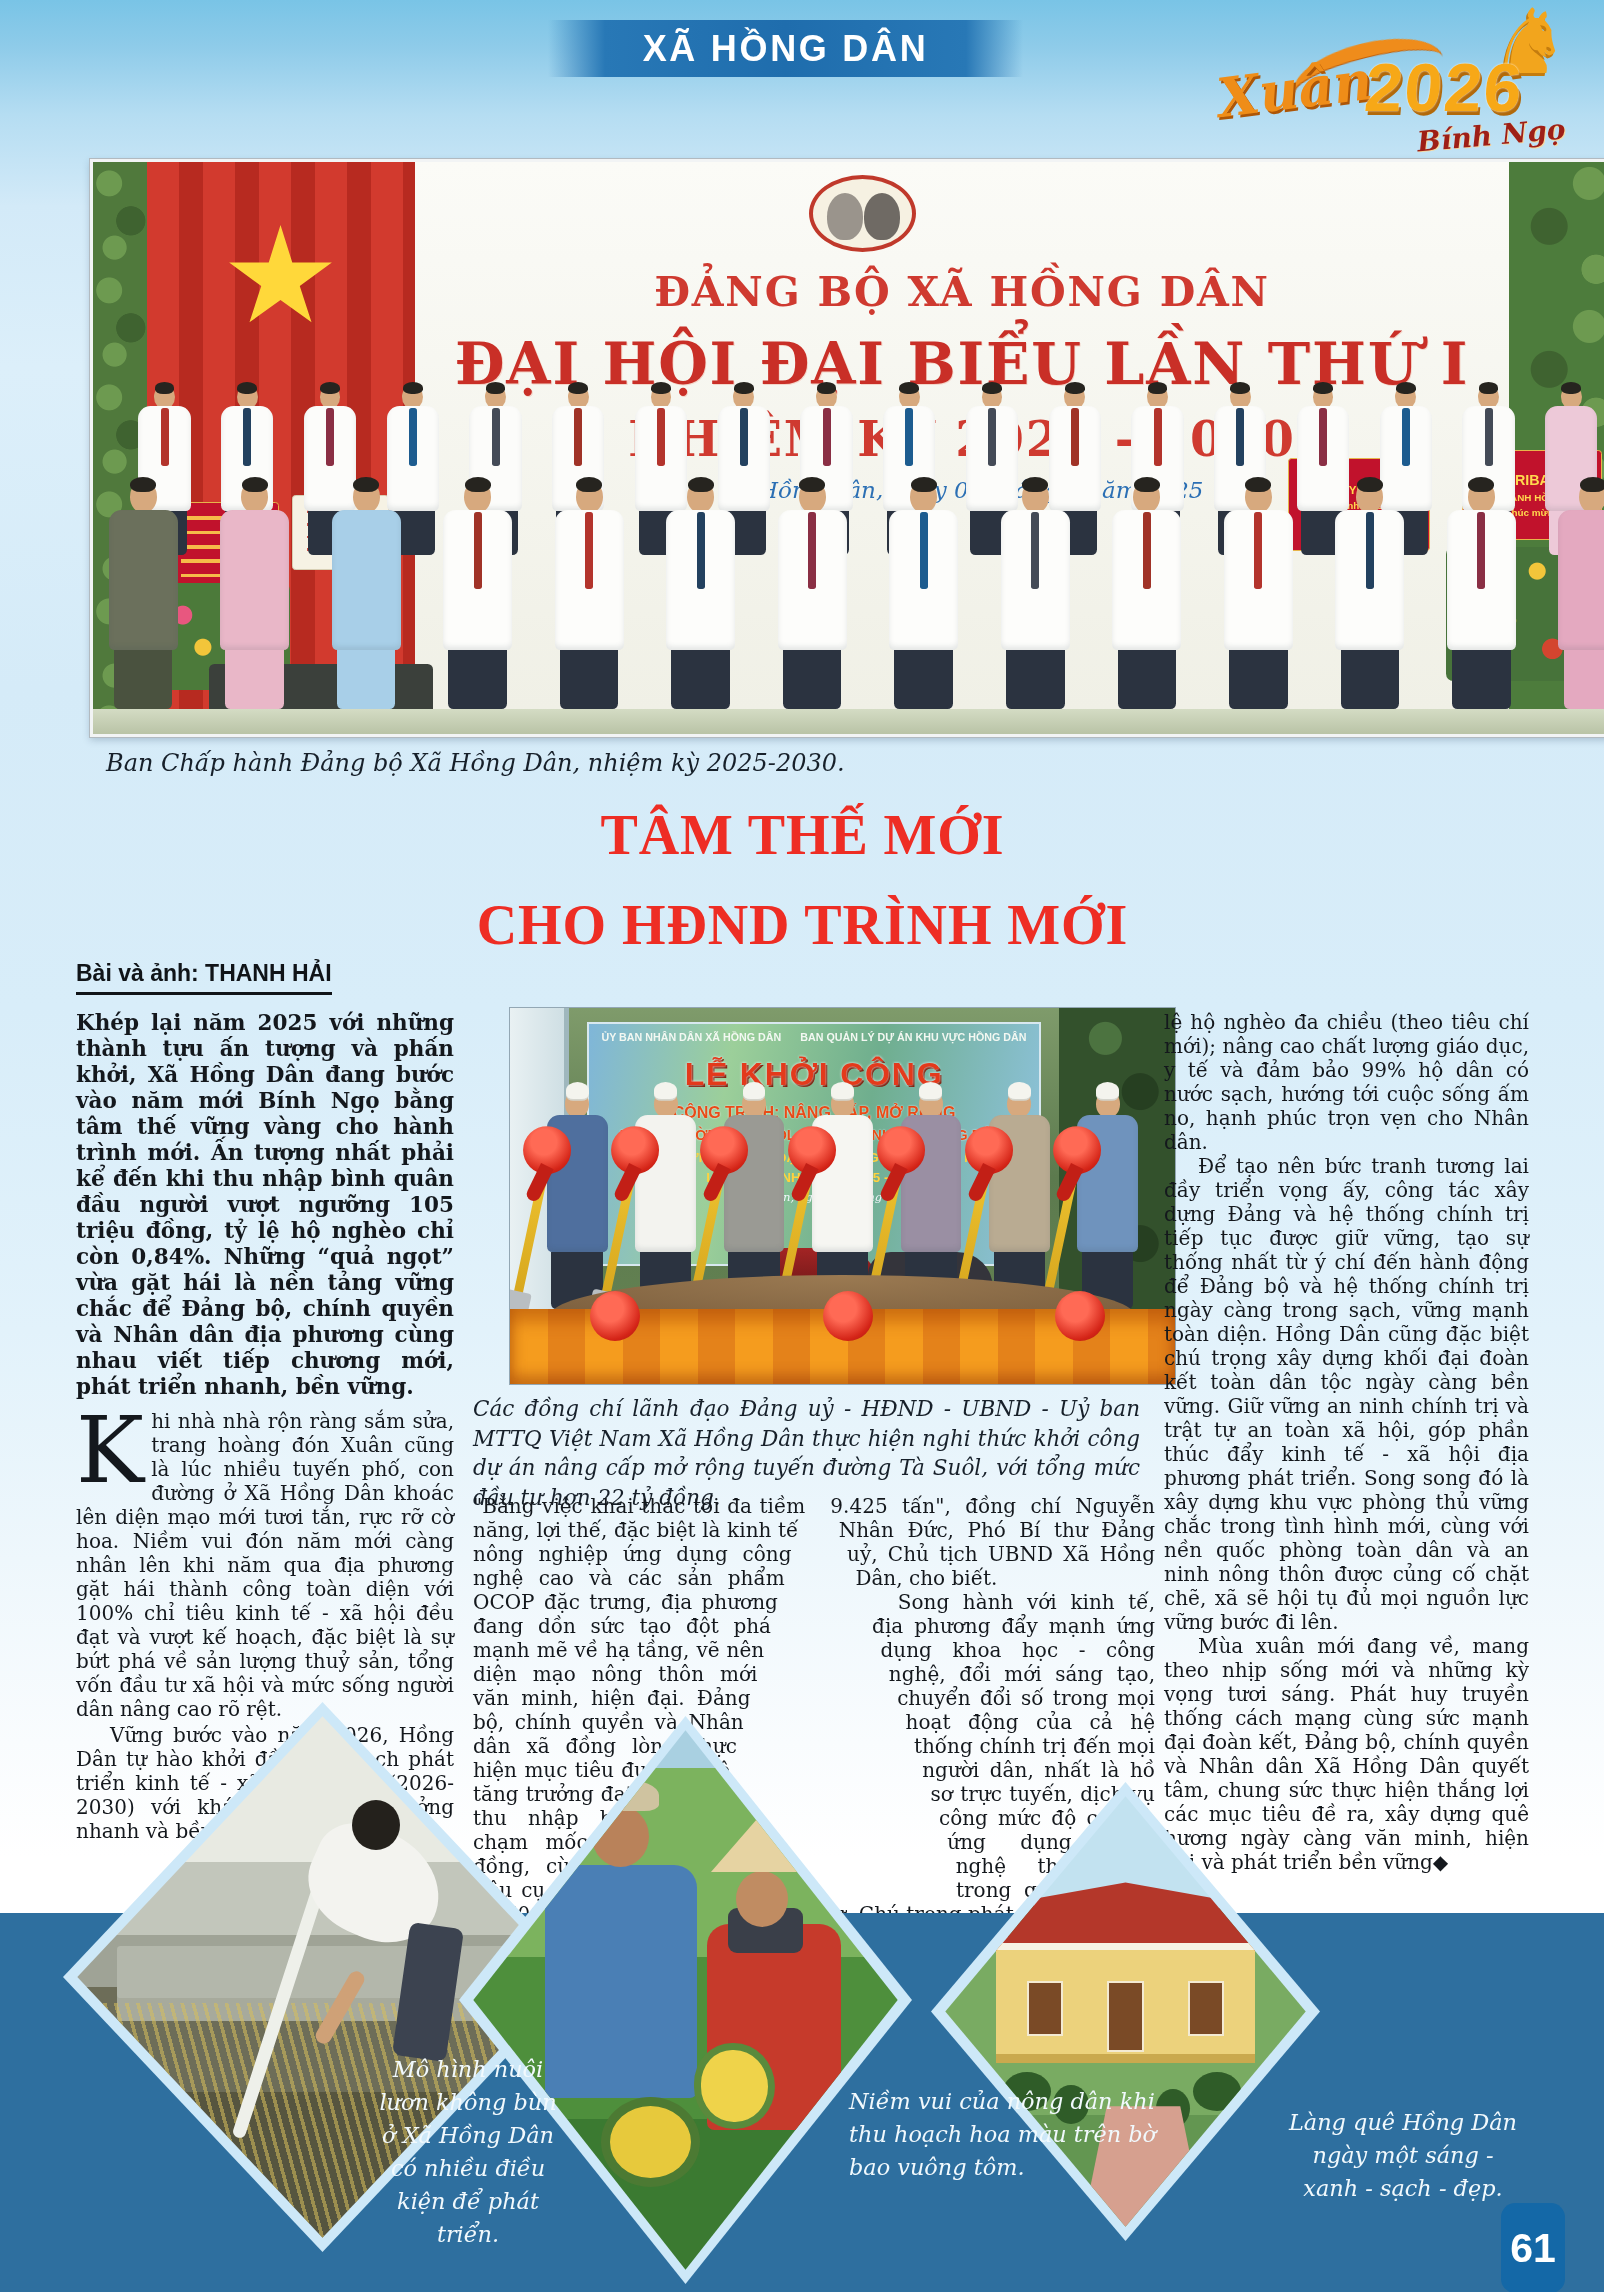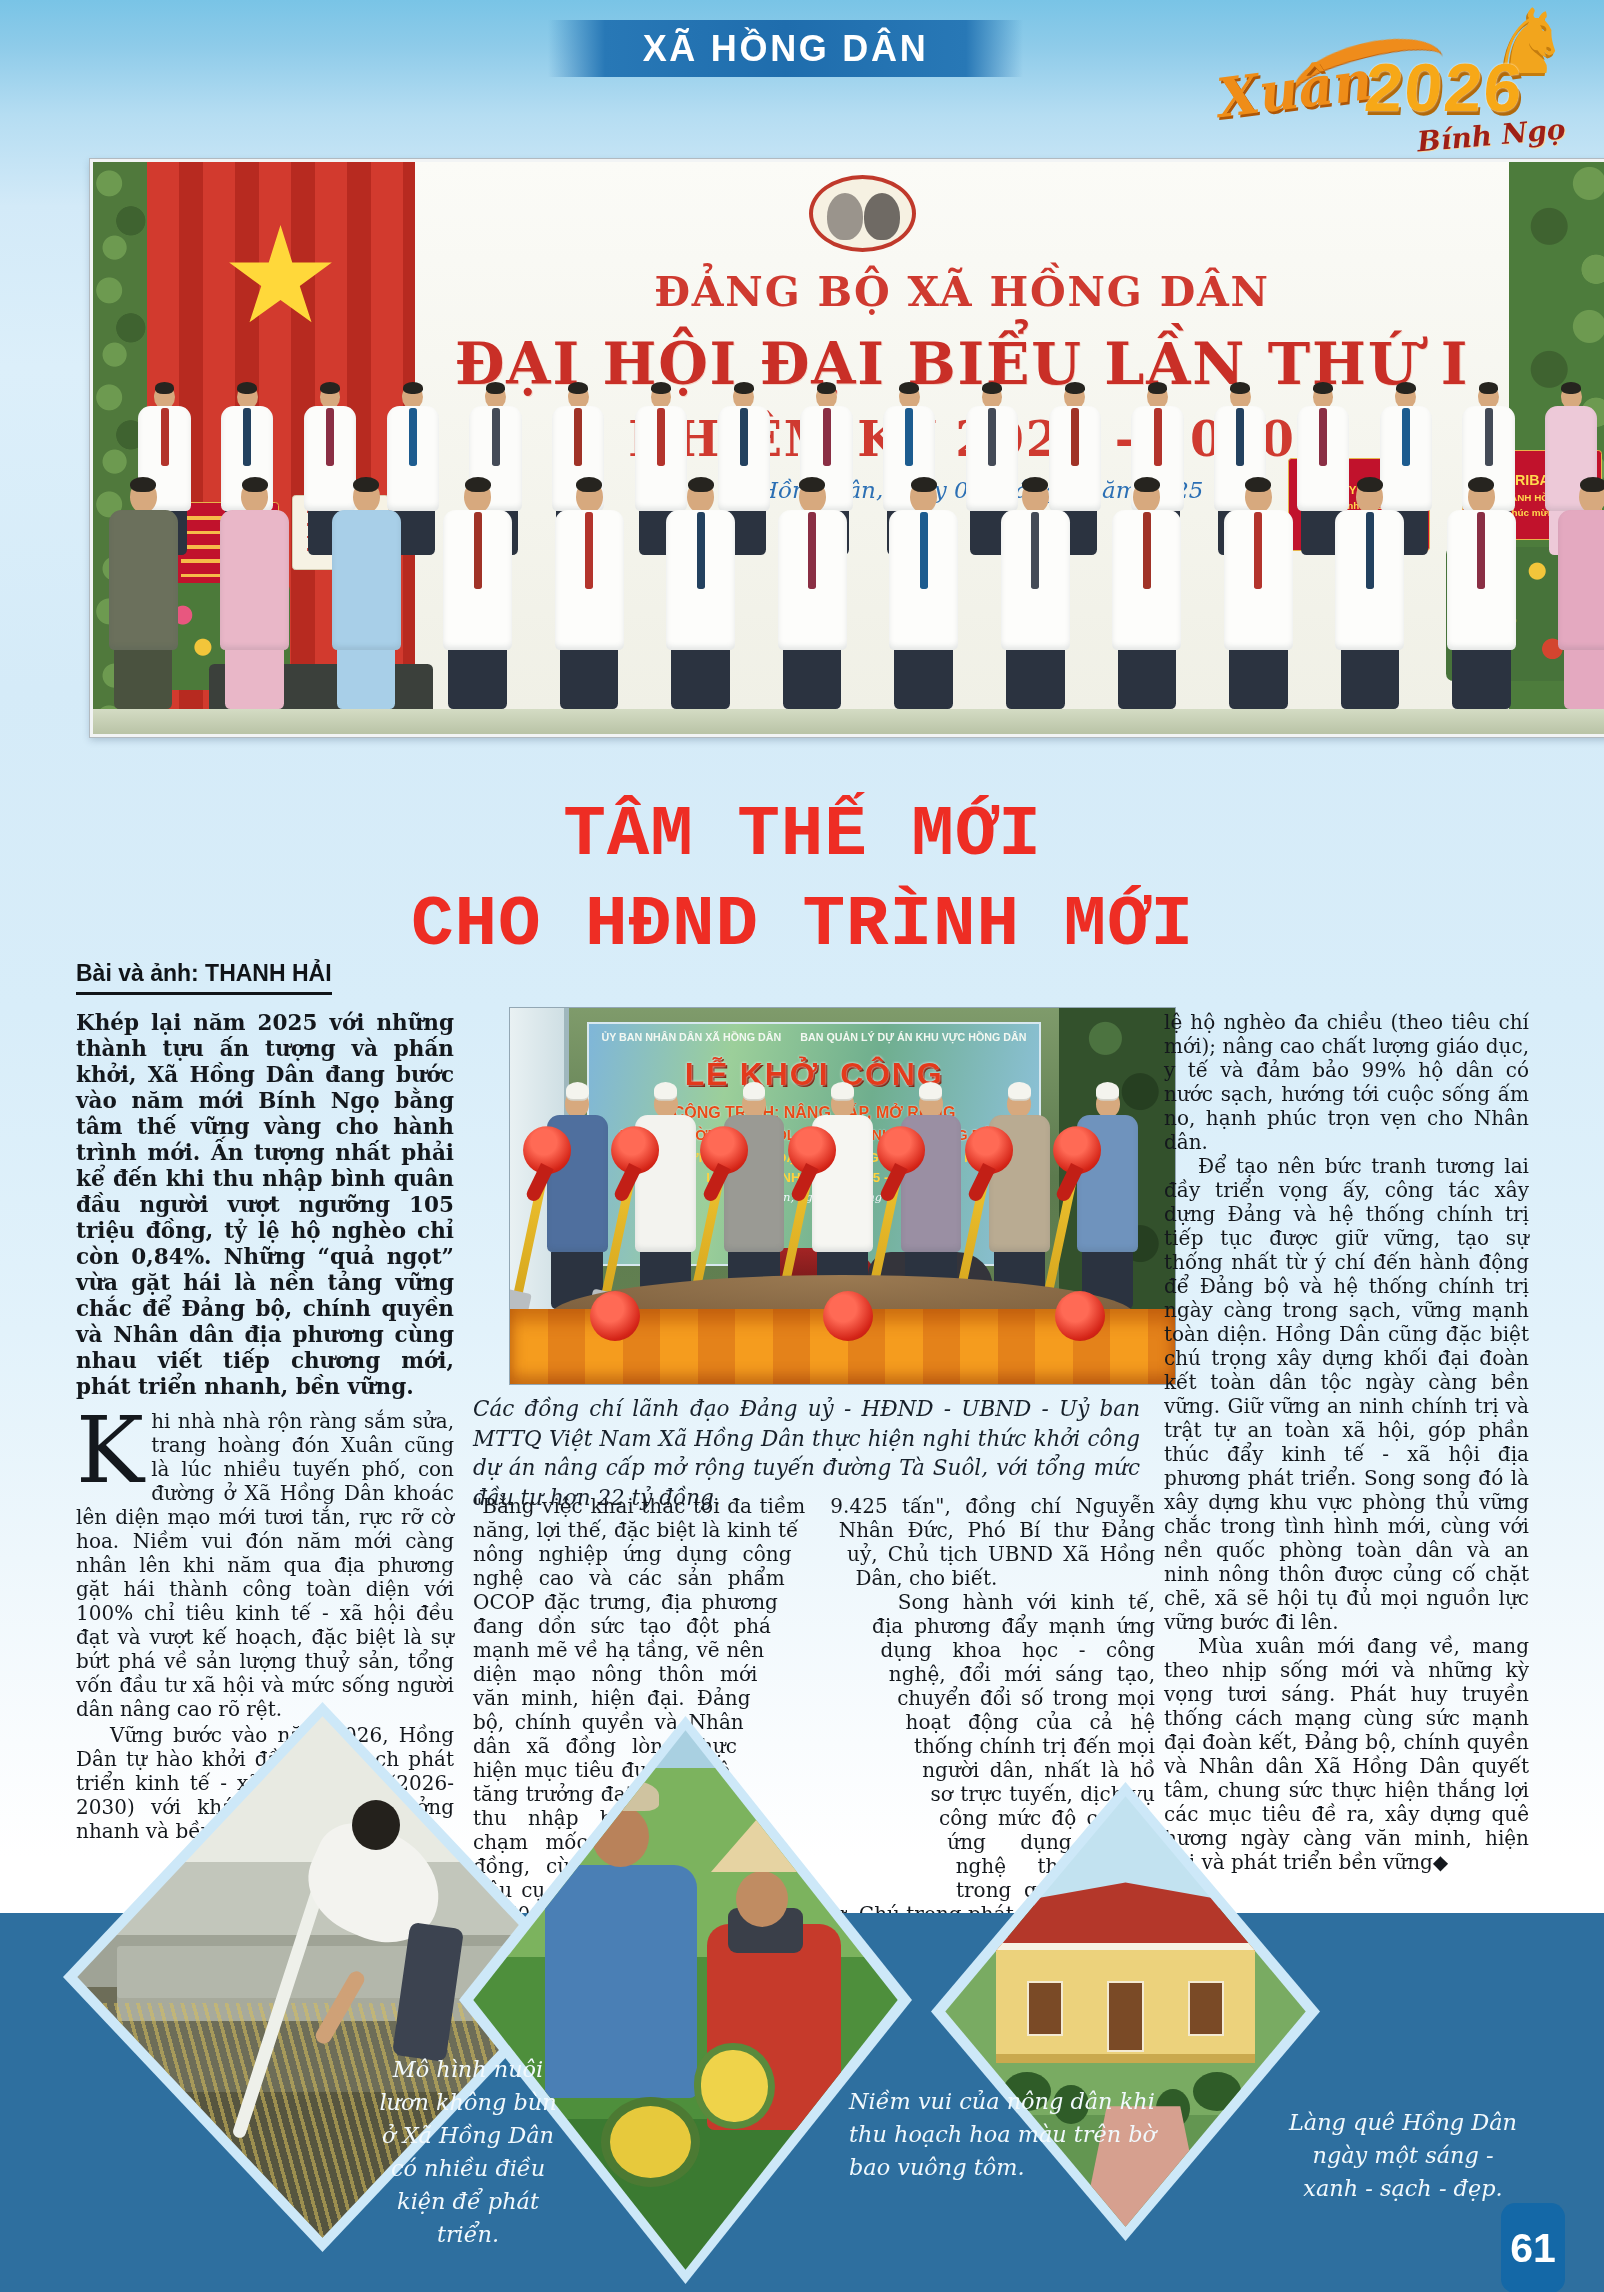--- a/index.html
+++ b/index.html
@@ -89,21 +89,21 @@
   .fig .shovel::after{content:'';position:absolute;left:-9px;bottom:-23px;width:27px;height:27px;
     background:#b9bec2;border-radius:3.6px 3.6px 12.5px 12.5px;}
   .fig .bow{position:absolute;left:-21.5px;top:-10.7px;width:48px;height:48px;border-radius:50%;
     background:radial-gradient(circle at 40% 35%,#ff6a55 0 30%,#d42417 70%,#9c140c);}
   .fig .bow::after{content:'';position:absolute;left:16px;top:39px;width:14.3px;height:38px;background:#c21f16;
     transform:rotate(14deg);border-radius:0 0 7.2px 7.2px;}
 
   
   .cap-main{position:absolute;left:106px;top:749px;width:985px;font-style:italic;font-size:24px;color:#17202a;}
   .title{position:absolute;left:0;right:0;top:790px;text-align:center;color:#ee2d24;
-    font-family:Liberation Mono, monospace;font-weight:bold;font-size:71px;line-height:90px;letter-spacing:0.9px;}
+    font-family:Liberation Serif, serif;font-weight:bold;font-size:56px;line-height:90px;letter-spacing:0.9px;}
   .byline{position:absolute;left:76px;top:960px;font-family:"Liberation Sans",sans-serif;
     font-weight:bold;font-size:23px;color:#101418;border-bottom:3.6px solid #101418;padding-bottom:4.5px;}
 
   
   .col{position:absolute;font-size:20px;line-height:24px;color:#14181d;text-align:justify;}
   #col1{left:76px;top:1010px;width:378px;}
   #col1 .intro{font-weight:bold;font-size:21.5px;line-height:26px;}
   .dropcap{float:left;font-size:91px;line-height:73px;padding:5.4px 7.2px 0 0;font-weight:normal;color:#14181d;}
   .para{margin-top:1.8px;}
   .ind{text-indent:34px;}
@@ -420,20 +420,21 @@
         </div>
         <div class="fig" style="--w: 75px; --h: 228px; --shirt: #e4a9c0; --pants: #e4a9c0;">
           <div class="head"></div>
           <div class="body"></div>
           <div class="legs"></div>
         </div>
       </div>
     <div class="stagefloor"></div>
   </div>
 
+  <div class="cap-main">Ban Chấp hành Đảng bộ Xã Hồng Dân, nhiệm kỳ 2025-2030.</div>
 
   <div class="title">
     <div>TÂM THẾ MỚI</div>
     <div>CHO HĐND TRÌNH MỚI</div>
   </div>
 
   <div class="byline">Bài và ảnh: THANH HẢI</div>
 
   <div class="col" id="col1">
     <p class="intro">Khép lại năm 2025 với những thành tựu ấn tượng và phấn khởi, Xã Hồng Dân đang bước vào năm mới Bính Ngọ bằng tâm thế vững vàng cho hành trình mới. Ấn tượng nhất phải kể đến khi thu nhập bình quân đầu người vượt ngưỡng 105 triệu đồng, tỷ lệ hộ nghèo chỉ còn 0,84%. Những “quả ngọt” vừa gặt hái là nền tảng vững chắc để Đảng bộ, chính quyền và Nhân dân địa phương cùng nhau viết tiếp chương mới, phát triển nhanh, bền vững.</p>

